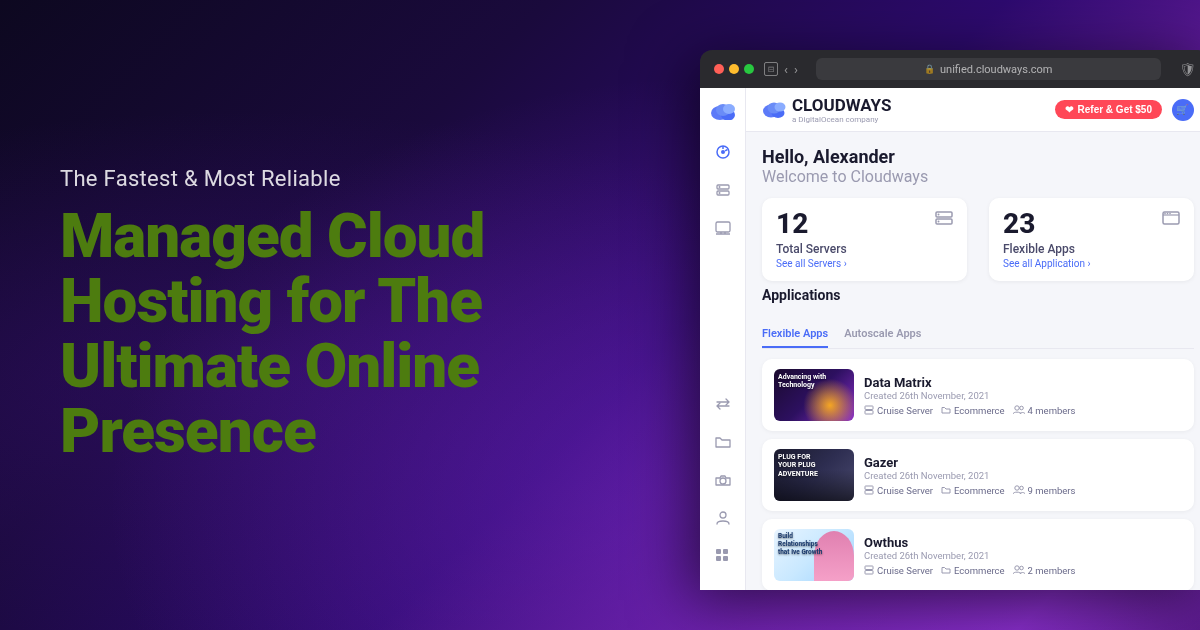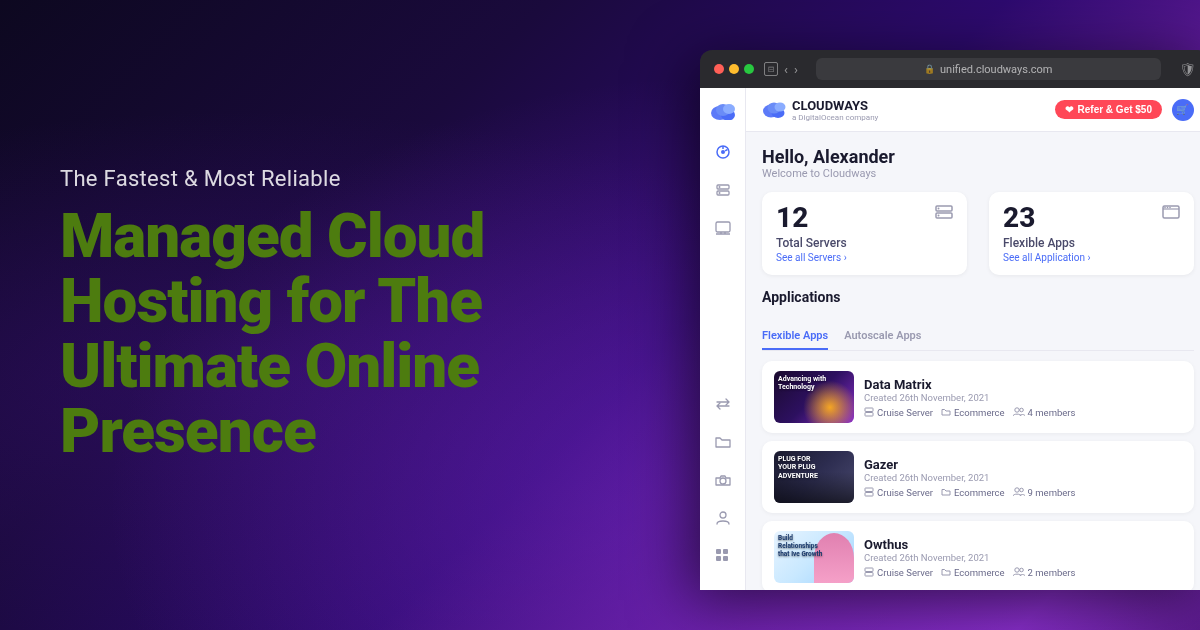--- a/index.html
+++ b/index.html
@@ -183,21 +183,21 @@
       align-items: center;
       justify-content: space-between;
       height: 44px;
     }
     .cloudways-brand {
       display: flex;
       align-items: center;
       gap: 6px;
     }
     .brand-name {
-      font-size: 13px;
+      font-size: 17px;
       font-weight: 700;
       color: #1a1a2e;
     }
     .brand-sub {
       font-size: 8px;
       color: #9a9ab0;
     }
     .top-nav-right {
       display: flex;
       align-items: center;
@@ -237,29 +237,29 @@
     }
     .greeting {
       margin-bottom: 12px;
     }
     .greeting-name {
       font-size: 18px;
       font-weight: 700;
       color: #1a1a2e;
     }
     .greeting-sub {
-      font-size: 11px;
+      font-size: 16px;
       color: #9a9ab0;
     }
 
     
     .stats-row {
       display: flex;
       gap: 22px;
-      margin-bottom: 14px;
+      margin-bottom: 6px;
     }
     .stat-card {
       flex: 1;
       background: #ffffff;
       border-radius: 10px;
       padding: 12px 14px;
       box-shadow: 0 1px 4px rgba(0,0,0,0.06);
     }
     .stat-header {
       display: flex;

